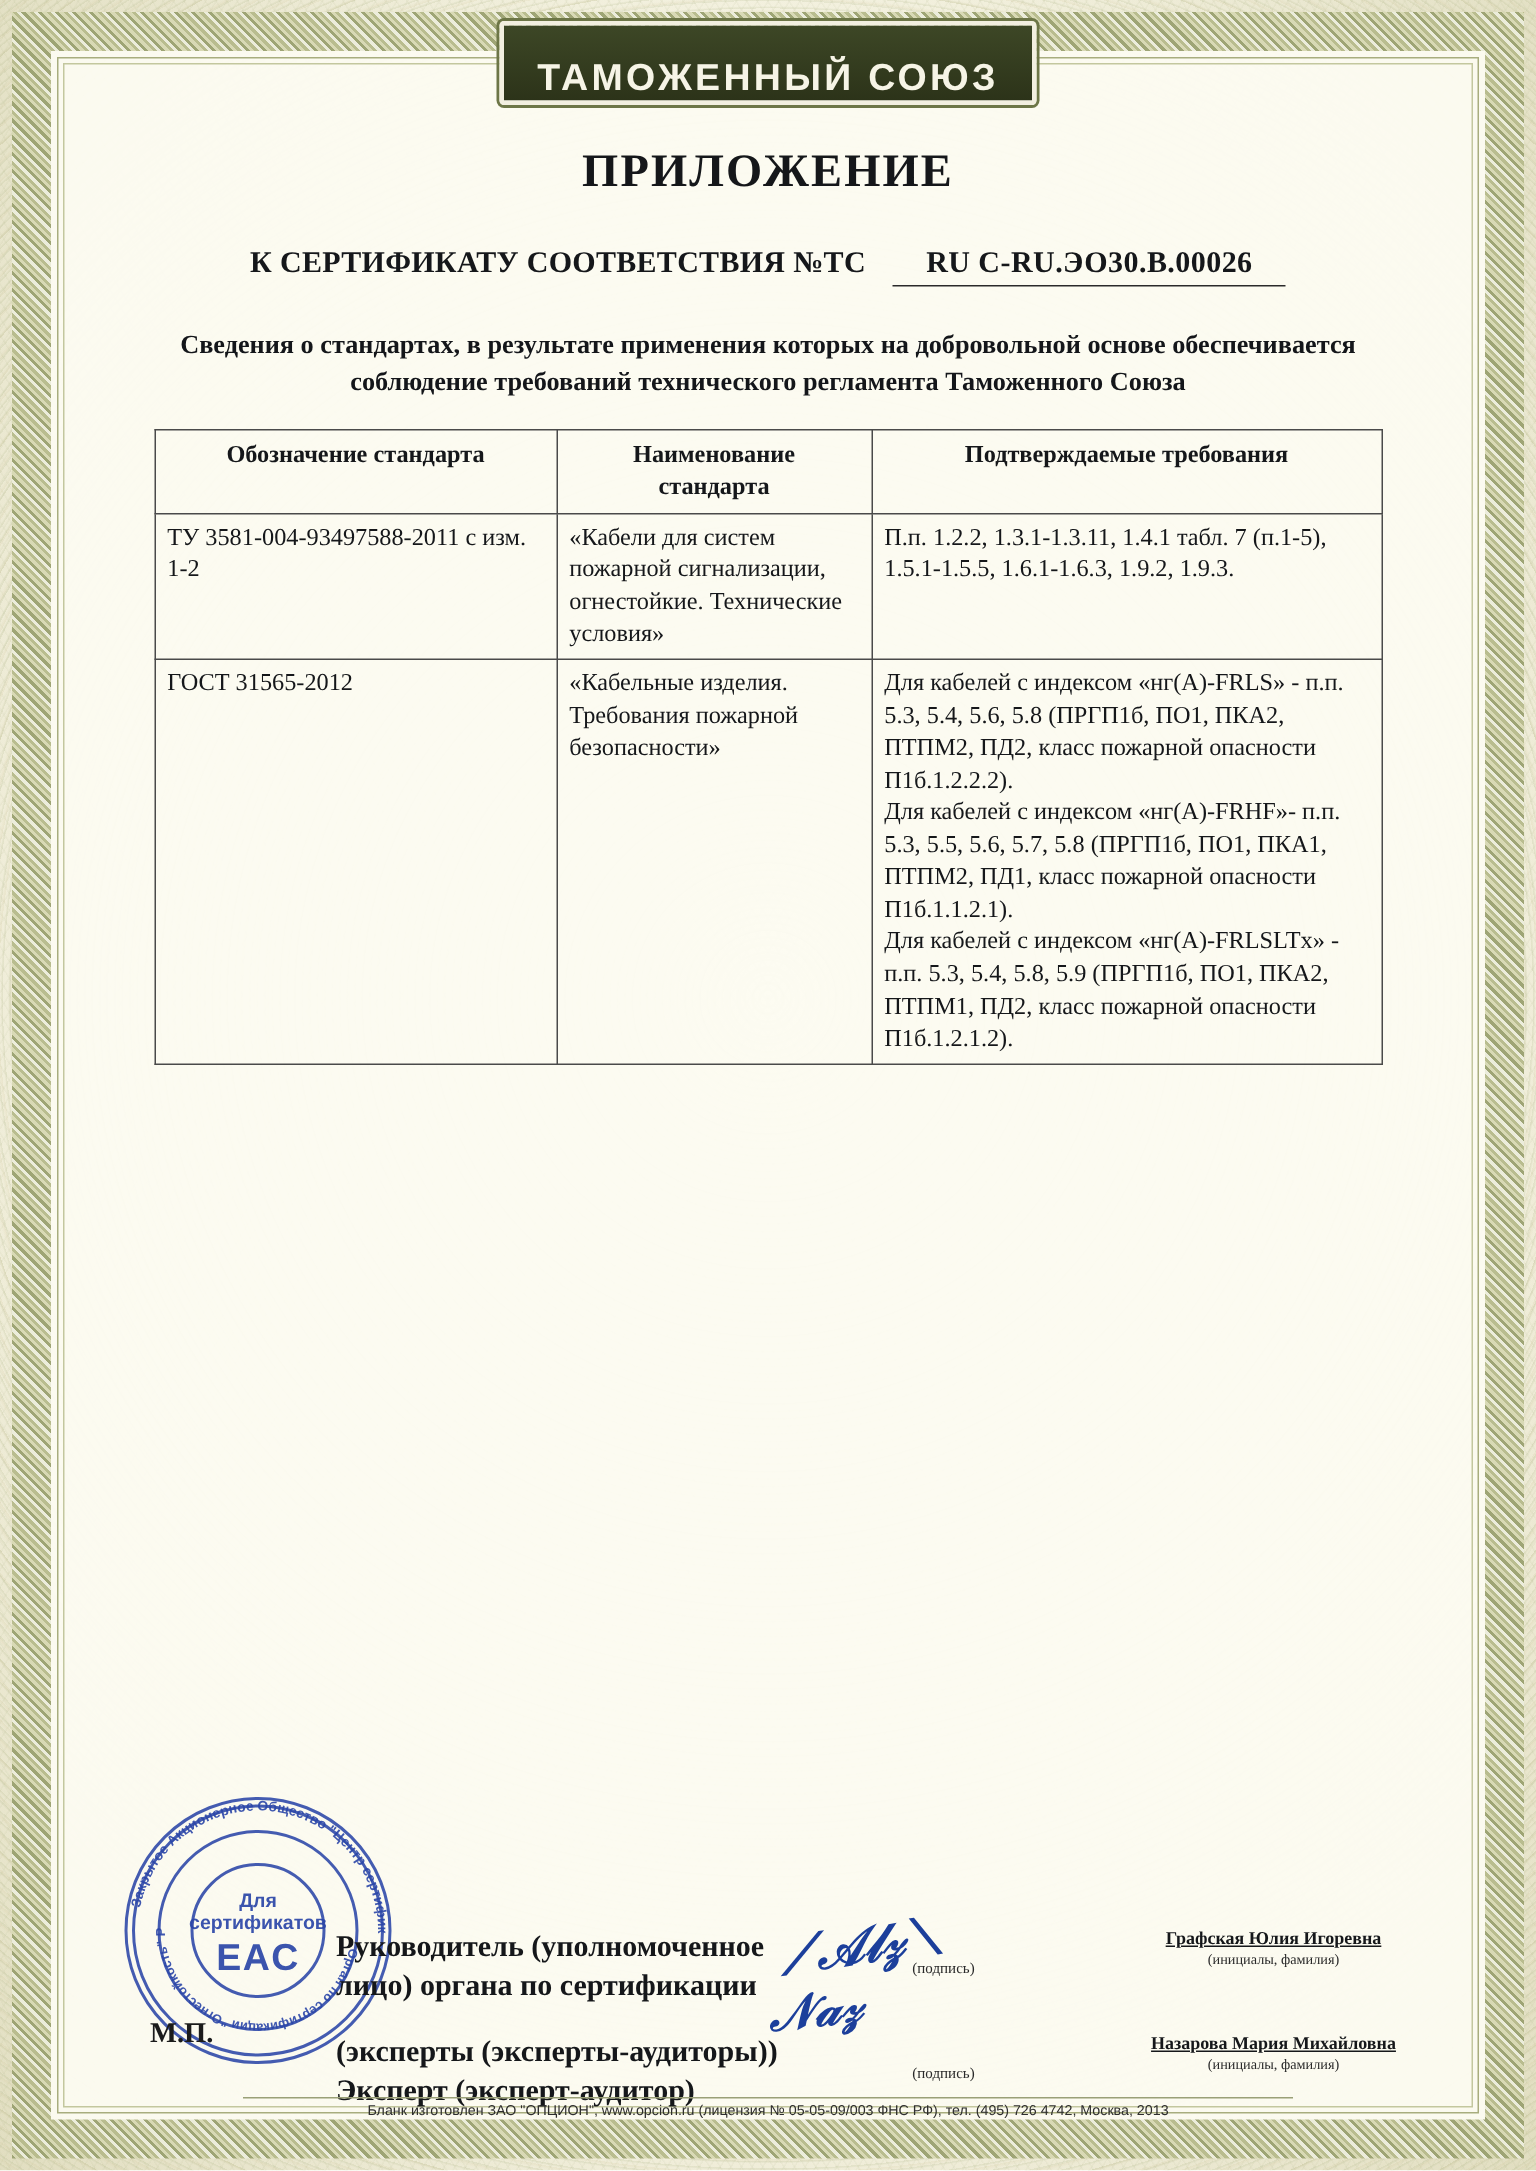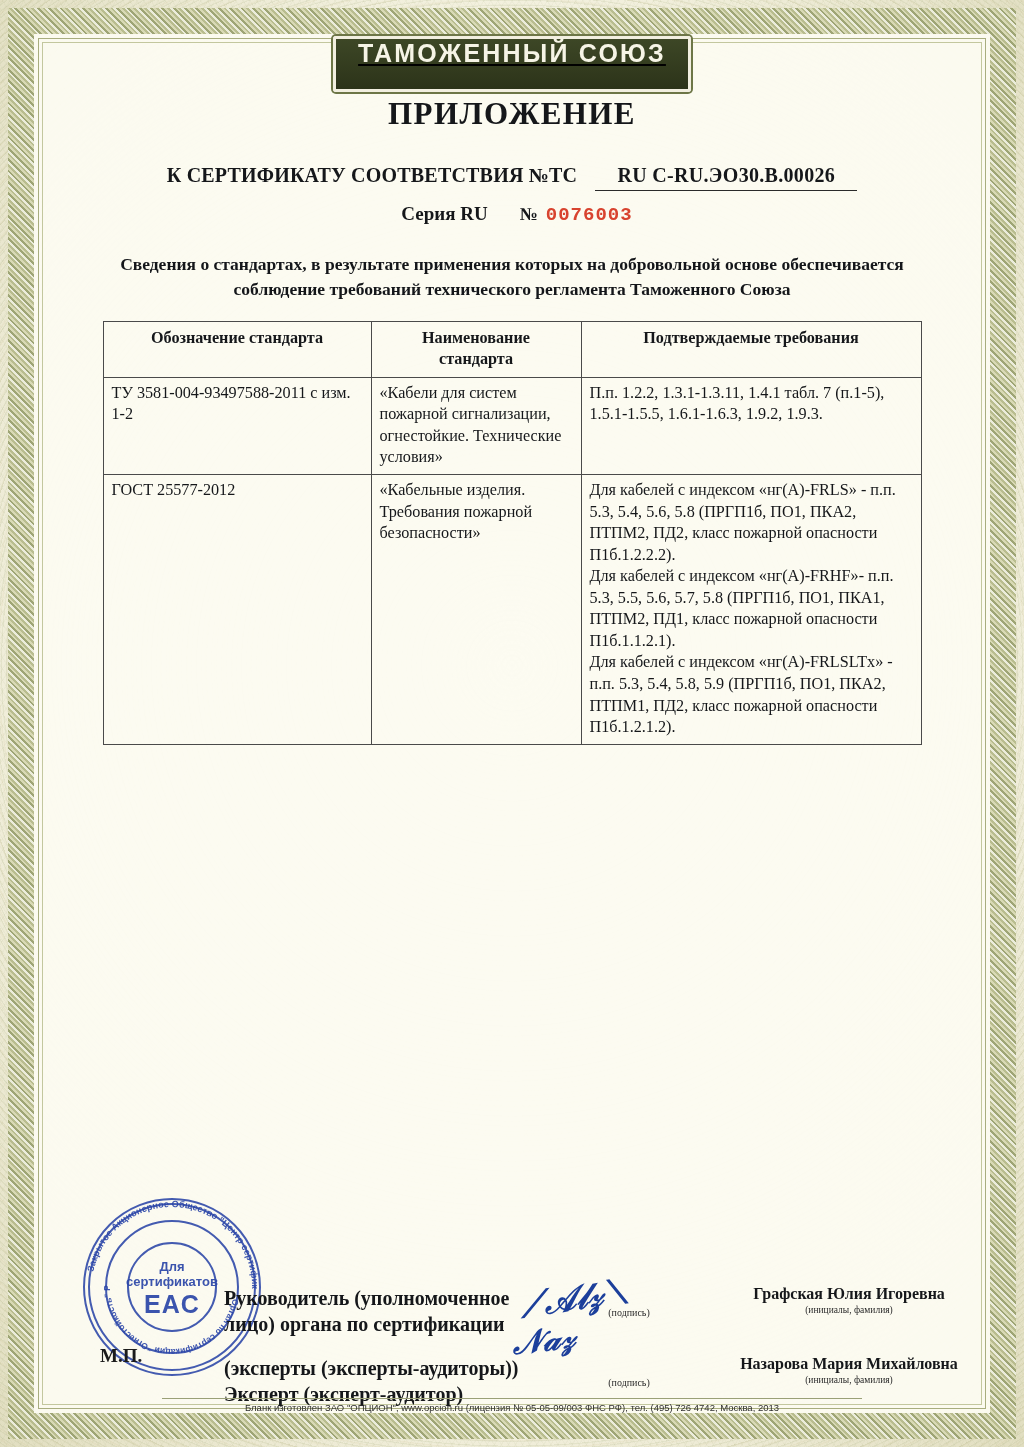--- a/index.html
+++ b/index.html
@@ -46,27 +46,27 @@
     border:1px solid #a8ad7e;
     pointer-events:none;
   }
   .border-inner-line2{
     position:absolute;left:42px;top:42px;right:42px;bottom:42px;
     border:1px solid #c3c79e;
     pointer-events:none;
   }
   
   .banner{
-    position:absolute;top:36px;left:50%;transform:translateX(-50%);
+    position:absolute;top:14px;left:50%;transform:translateX(-50%);
     width:352px;height:50px;
     background:linear-gradient(#3d4726,#2c3319);
     border:3px solid #f2efe0;
     box-shadow:0 0 0 2px #6d7647;
     border-radius:3px;
-    display:flex;align-items:flex-start;justify-content:center;text-decoration:underline;
+    display:flex;align-items:flex-end;justify-content:center;
   }
   .banner-text{
     color:#f6f4e6;
     font-family:"Liberation Sans", sans-serif;
     font-weight:bold;
     font-size:25px;
     letter-spacing:2.2px;
   }
   
   .content{
@@ -153,21 +153,21 @@
   .sigblock{
     position:absolute;left:224px;right:60px;top:1285px;
     font-family:"Liberation Serif", serif;
     color:#15171a;
   }
   .sigrow{display:flex;align-items:flex-start;}
   .sig-left{width:300px;font-size:20px;line-height:1.3;font-weight:bold;}
   .sig-mid{width:210px;text-align:center;position:relative;}
   .sig-mid .caption{font-size:10px;color:#2a2a2a;margin-top:22px;}
   .sig-right{flex:1;text-align:center;}
-  .sig-right .name{font-size:16px;font-weight:bold;}
+  .sig-right .name{font-size:12px;font-weight:bold;text-decoration:underline;}
   .sig-right .caption{font-size:9.5px;color:#2a2a2a;margin-top:2px;}
   .mp{
     position:absolute;left:100px;top:1345px;
     font-size:19px;font-weight:bold;color:#1b1b1b;
     font-family:"Liberation Serif", serif;
   }
   .handsign{
     position:absolute;color:#1c3f9b;font-family:"Liberation Serif",serif;
     font-style:italic;font-weight:bold;pointer-events:none;
   }
@@ -201,25 +201,20 @@
 
   <div class="content">
 
     <div class="doc-title">ПРИЛОЖЕНИЕ</div>
 
     <div class="cert-line">
       <span class="label">К СЕРТИФИКАТУ СООТВЕТСТВИЯ №ТС</span>
       <span class="num">RU C-RU.ЭО30.B.00026</span>
     </div>
 
-    <div class="series-line">
-      <span class="sv">Серия RU</span>
-      <span class="nosym">№</span>
-      <span class="serial">0076003</span>
-    </div>
 
     <div class="subtitle">Сведения о стандартах, в результате применения которых на добровольной основе обеспечивается соблюдение требований технического регламента Таможенного Союза</div>
 
     <table class="std">
       <colgroup>
           <col class="c1">
           <col class="c2">
           <col class="c3">
         </colgroup>
       <thead>
@@ -231,21 +226,21 @@
       </thead>
       <tbody>
         <tr>
           <td class="cell">ТУ 3581-004-93497588-2011 с изм. 1-2</td>
           <td class="cell">«Кабели для систем пожарной сигнализации, огнестойкие. Технические условия»</td>
           <td class="cell">
             <p>П.п. 1.2.2, 1.3.1-1.3.11, 1.4.1 табл. 7 (п.1-5), 1.5.1-1.5.5, 1.6.1-1.6.3, 1.9.2, 1.9.3.</p>
           </td>
         </tr>
         <tr>
-          <td class="cell">ГОСТ 25577-2012</td>
+          <td class="cell">ГОСТ 31565-2012</td>
           <td class="cell">«Кабельные изделия. Требования пожарной безопасности»</td>
           <td class="cell">
             <p>Для кабелей с индексом «нг(А)-FRLS» -  п.п. 5.3, 5.4, 5.6, 5.8 (ПРГП1б, ПО1, ПКА2, ПТПМ2, ПД2, класс пожарной опасности П1б.1.2.2.2).</p>
             <p>Для кабелей с индексом «нг(А)-FRHF»- п.п. 5.3, 5.5, 5.6, 5.7, 5.8 (ПРГП1б, ПО1, ПКА1, ПТПМ2, ПД1, класс пожарной опасности П1б.1.1.2.1).</p>
             <p>Для кабелей с индексом «нг(А)-FRLSLTх» -  п.п. 5.3, 5.4, 5.8, 5.9 (ПРГП1б, ПО1, ПКА2, ПТПМ1, ПД2, класс пожарной опасности П1б.1.2.1.2).</p>
           </td>
         </tr>
       </tbody>
     </table>
 

